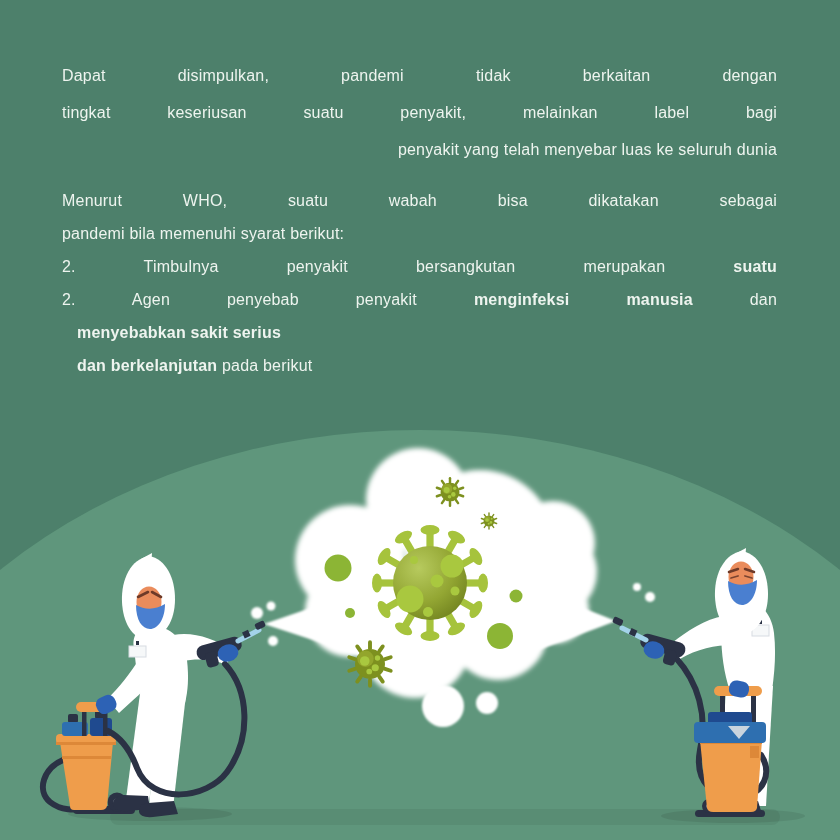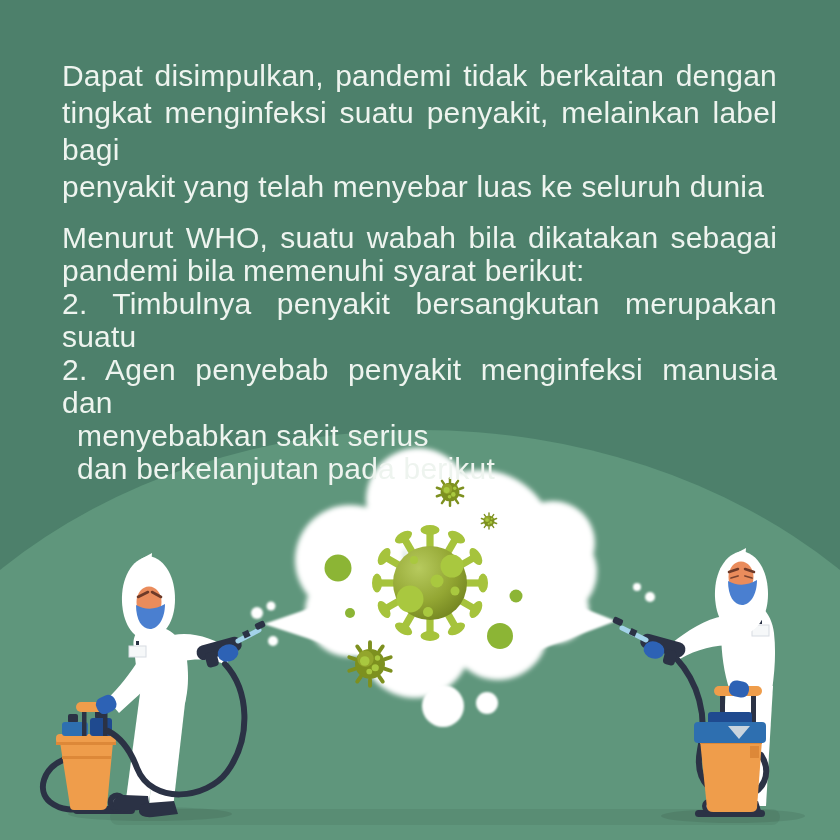--- a/index.html
+++ b/index.html
@@ -5,30 +5,30 @@
   html,body{margin:0;padding:0;background:#222;}
   .stage{
     position:relative;width:840px;height:840px;overflow:hidden;
     background:var(--c-background,#4d806b);
     font-family:"Liberation Sans","DejaVu Sans",sans-serif;
   }
   .stage svg{position:absolute;left:0;top:0;}
   .textblock{
     position:absolute;left:62px;top:57px;width:715px;
     color:var(--c-text,#edf3ee);
-    font-size:30px;letter-spacing:.2px;
+    font-size:16px;letter-spacing:.2px;
   }
   .para{margin:0;}
-  .p1 .ln{line-height:37px;}
+  .p1 .ln{line-height:37px;text-align:right;}
   .p2 .ln,.list .ln{line-height:33px;}
   .p1{margin-bottom:16px;}
   .ln{white-space:normal;}
   .j{text-align:justify;text-align-last:justify;}
   .cont{padding-left:15px;}
-  .b{font-weight:normal;}
+  .b{font-weight:bold;}
 </style>
 </head>
 <body>
 
 <div class="stage">
 
 <svg width="840" height="840" viewBox="0 0 840 840">
   <defs>
     <radialGradient id="vbody" cx="0.35" cy="0.3" r="0.85">
       <stop offset="0" stop-color="#b7ca5e"></stop>
@@ -276,25 +276,25 @@
       <line x1="646" y1="640" x2="622" y2="628" style="stroke:var(--c-wand-blue,#a3d3ea)" stroke-width="5" stroke-linecap="round"></line>
       <rect x="630" y="629" width="6.5" height="6.5" style="fill:var(--c-navy,#2b3245)" transform="rotate(25 633 632)"></rect>
       <rect x="613" y="618" width="10" height="6.5" rx="2" style="fill:var(--c-navy,#2b3245)" transform="rotate(25 618 621)"></rect>
     </g>
   </g>
 </svg>
 
   <div class="textblock">
     <div class="para p1">
       <div class="ln j"><span>Dapat disimpulkan, pandemi tidak berkaitan dengan</span></div>
-      <div class="ln j"><span>tingkat menginfeksi suatu penyakit, melainkan label bagi</span></div>
+      <div class="ln j"><span>tingkat keseriusan suatu penyakit, melainkan label bagi</span></div>
       <div class="ln"><span>penyakit yang telah menyebar luas ke seluruh dunia</span></div>
     </div>
     <div class="para p2">
-      <div class="ln j"><span>Menurut WHO, suatu wabah bila dikatakan sebagai</span></div>
+      <div class="ln j"><span>Menurut WHO, suatu wabah bisa dikatakan sebagai</span></div>
       <div class="ln"><span>pandemi bila memenuhi syarat berikut:</span></div>
     </div>
     <div class="para list">
       <div>
         <div class="ln j"><span>2. Timbulnya penyakit bersangkutan merupakan </span><span class="b">suatu</span></div>
       </div>
       <div>
         <div class="ln j"><span>2. Agen penyebab penyakit </span><span class="b">menginfeksi manusia</span><span> dan</span></div>
         <div class="ln cont"><span class="b">menyebabkan sakit serius</span></div>
       </div>

